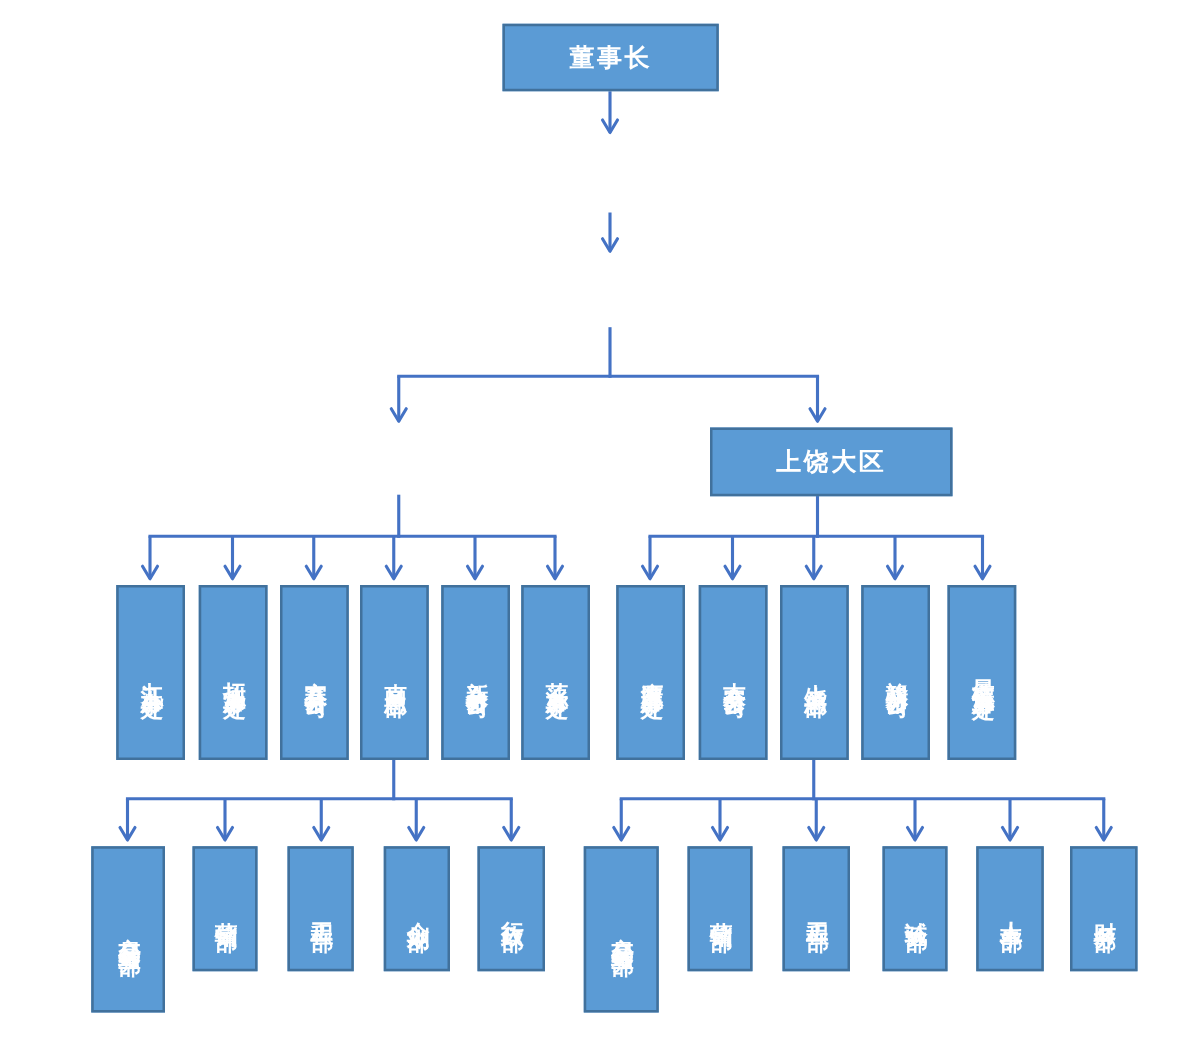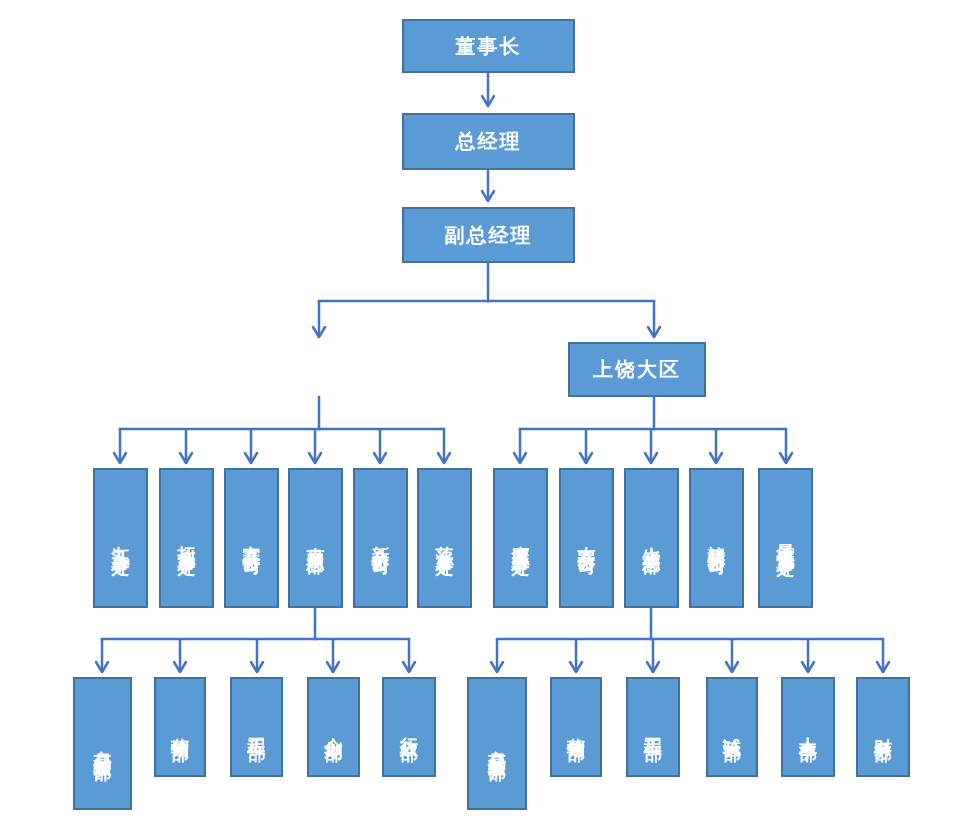--- a/index.html
+++ b/index.html
@@ -97,24 +97,22 @@
       <line x1="497" y1="639" x2="497" y2="672" marker-end="url(#arrow)"></line>
       <line x1="576" y1="639" x2="576" y2="672" marker-end="url(#arrow)"></line>
       <line x1="653" y1="639" x2="653" y2="672" marker-end="url(#arrow)"></line>
       <line x1="732" y1="639" x2="732" y2="672" marker-end="url(#arrow)"></line>
       <line x1="808" y1="639" x2="808" y2="672" marker-end="url(#arrow)"></line>
       <line x1="883" y1="639" x2="883" y2="672" marker-end="url(#arrow)"></line>
     </g>
   </svg>
 
   <div class="node h" style="left:402px;top:19px;width:173px;height:54px">董事长</div>
-  <div class="node h" style="left:402px;top:113px;width:173px;height:57px">总经理</div>
-  <div class="node h" style="left:402px;top:207px;width:173px;height:56px">副总经理</div>
 
-  <div class="node h" style="left:568px;top:342px;width:138px;height:55px">上饶大区</div>
+  <div class="node h" style="left:568px;top:342px;width:194px;height:55px">上饶大区</div>
 
   <div class="node v" style="left:93px;top:468px;width:55px;height:140px">九江办事处</div>
   <div class="node v" style="left:159px;top:468px;width:55px;height:140px">抚州办事处</div>
   <div class="node v" style="left:224px;top:468px;width:55px;height:140px">宜春分公司</div>
   <div class="node v" style="left:288px;top:468px;width:55px;height:140px">南昌总部</div>
   <div class="node v" style="left:353px;top:468px;width:55px;height:140px">新余分公司</div>
   <div class="node v" style="left:417px;top:468px;width:55px;height:140px">萍乡办事处</div>
 
   <div class="node v" style="left:493px;top:468px;width:55px;height:140px">鹰潭办事处</div>
   <div class="node v" style="left:559px;top:468px;width:55px;height:140px">吉安分公司</div>

